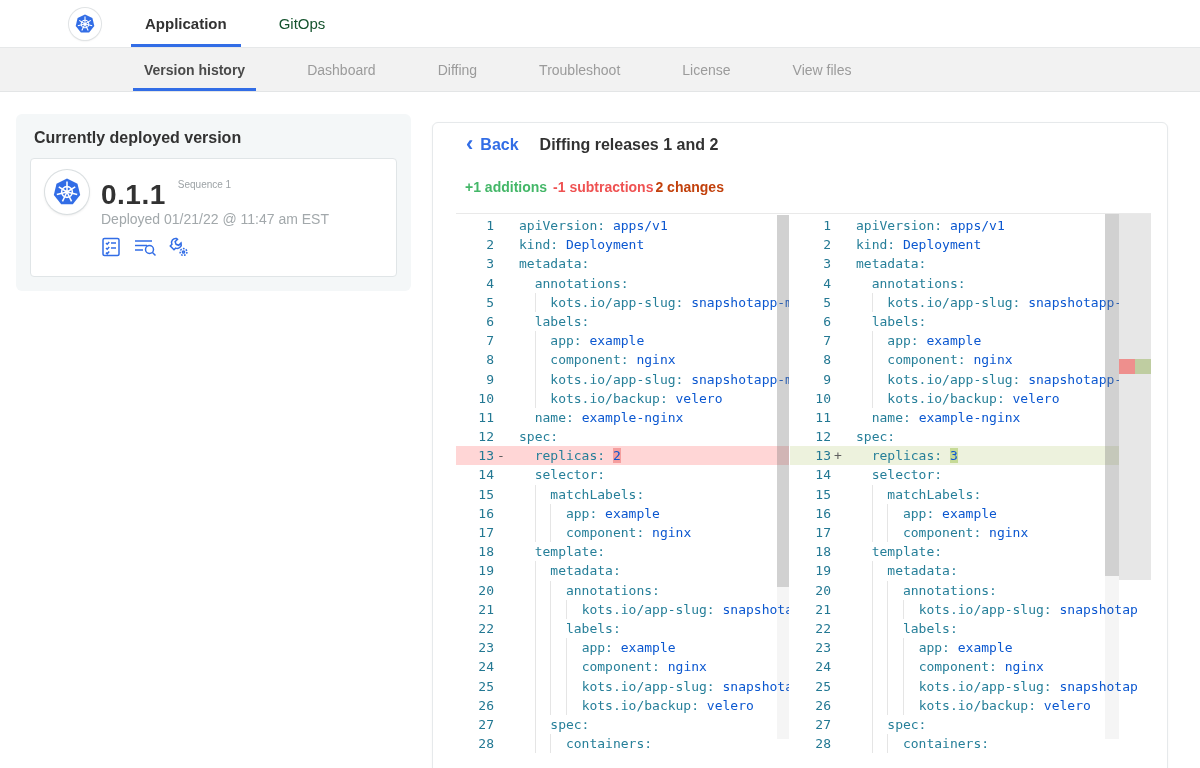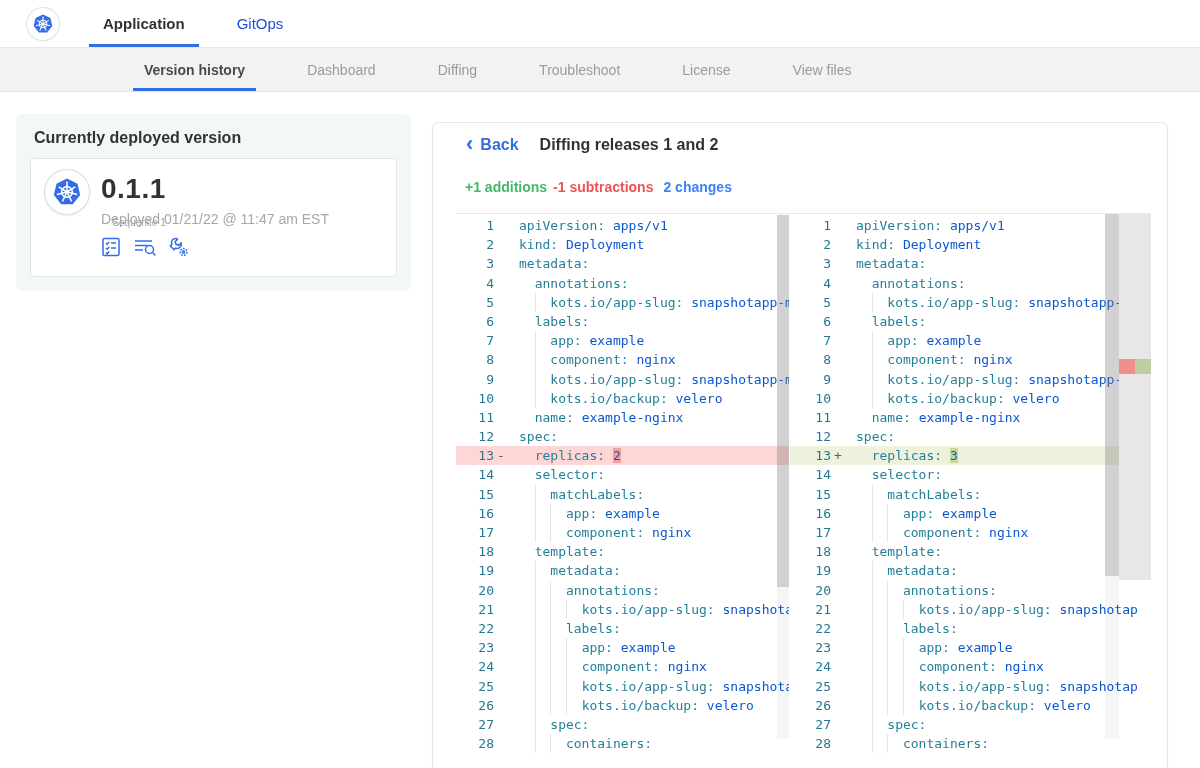--- a/index.html
+++ b/index.html
@@ -2,27 +2,27 @@
 <html><head>
 <meta charset="utf-8">
 <style>
   * { margin:0; padding:0; box-sizing:border-box; }
   html,body { background:#fff; }
   body { font-family:"Liberation Sans", sans-serif; color:#323232; }
   .stage { position:relative; width:1200px; height:768px; overflow:hidden; background:#fff; }
 
   
   .topnav { position:absolute; left:0; top:0; width:1200px; height:48px; background:#fff;
-            border-bottom:1px solid #e6e8e9; display:flex; align-items:center; }
+            border-bottom:1px solid #e6e8e9; display:flex; align-items:center;padding-left:42px; }
   .brand { position:relative; width:32px; height:32px; margin-left:27px; border-radius:50%;
            background:#fff; box-shadow:0 0 0 1px #e0e3e5, 0 1px 2px rgba(0,0,0,.12);
            display:flex; align-items:center; justify-content:center; }
   .topnav-tabs { display:flex; height:100%; margin-left:30px; }
   .topnav-tab { position:relative; display:flex; align-items:center; padding:0 14px; margin-right:24px;
-                font-size:15px; color:#1d4ed8; cursor:pointer; }
+                font-size:15px; color:#14532d; cursor:pointer; }
   .topnav-tab.active { color:#323232; font-weight:bold; }
   .topnav-tab.active::after { content:""; position:absolute; left:0; right:0; bottom:0; height:3px; background:#326de6; }
   .topnav-right { margin-left:auto; display:flex; align-items:center; gap:22px; padding-right:14px; }
   .add-app-btn { height:29px; padding:0 19px; border:1px solid #326de6; border-radius:15px; background:#fff;
                  color:#326de6; font-size:14px; font-weight:bold; font-family:"Liberation Sans",sans-serif; cursor:pointer; }
   .logout { font-size:15px; color:#323232; cursor:pointer; }
 
   
   .subnav { position:absolute; left:0; top:48px; width:1200px; height:44px; background:#f2f2f2;
             border-bottom:1px solid #e3e5e6; display:flex; align-items:stretch; padding-left:133px; }
@@ -33,38 +33,38 @@
 
   
   .deployed-card { position:absolute; left:16px; top:114px; width:395px; height:177px;
                    background:#f4f7f8; border-radius:6px; }
   .deployed-title { font-size:16px; font-weight:bold; color:#323232; padding:15px 0 0 18px; }
   .deployed-inner { position:absolute; left:14px; top:44px; width:367px; height:119px; background:#fff;
                     border:1px solid #e0e5e7; border-radius:4px; }
   .k8s-badge { position:absolute; left:14px; top:11px; width:44px; height:44px; border-radius:50%;
                background:#fff; box-shadow:0 0 0 1px #d9dee0, 0 1px 3px rgba(0,0,0,.15);
                display:flex; align-items:center; justify-content:center; }
-  .ver-row { position:absolute; left:70px; top:14px; display:flex; align-items:flex-end; gap:12px;flex-direction:column; }
+  .ver-row { position:absolute; left:70px; top:20px; display:flex; align-items:flex-start; gap:12px; }
   .ver-number { font-size:28px; font-weight:bold; color:#323232; letter-spacing:.5px; }
   .ver-seq { font-size:10px; color:#9da3a6; }
   .ver-deployed { position:absolute; left:70px; top:52px; font-size:14px; color:#a2a8ab; }
   .ver-actions { position:absolute; left:68px; top:76px; display:flex; align-items:center; gap:9px; }
   .ver-actions .act { cursor:pointer; display:flex; align-items:center; }
 
   
   .diff-card { position:absolute; left:432px; top:122px; width:736px; height:700px; background:#fff;
                border:1px solid #e6e9eb; border-radius:6px; box-shadow:0 1px 3px rgba(0,0,0,.04); }
   .diff-head { position:absolute; left:33px; top:13px; display:flex; align-items:center; }
   .back-link { display:flex; align-items:center; color:#326de6; font-size:16px; font-weight:bold; cursor:pointer; }
   .back-chevron { font-size:22px; line-height:16px; margin-right:7px; transform:translateY(-1px); }
   .diff-title { margin-left:21px; font-size:16px; font-weight:bold; color:#323232; }
   .diff-stats { position:absolute; left:12px; top:56px; display:flex; align-items:baseline; font-size:14px; }
   .stat-add { color:#44b768; font-weight:bold;margin-left:20px; }
   .stat-sub { color:#ef5252; font-weight:bold; margin-left:6px; }
-  .stat-chg { color:#3b82f6; font-weight:bold; margin-left:10px; }
+  .stat-chg { color:#c2410c; font-weight:bold; margin-left:2px; }
   .diff-filename { margin-left:14px; font-size:16px; color:#b5babd; }
 
   
   .editor { position:absolute; left:23px; top:90px; width:695px; height:562px;
             border-top:1px solid #e9e9e9; background:#fff; overflow:hidden;
             font-family:"DejaVu Sans Mono", monospace; font-size:13px; }
   .pane { position:absolute; top:0; height:562px; overflow:hidden; }
   .pane-left  { left:0;   width:333px; }
   .pane-right { left:334px; width:361px; }
   .rows { position:absolute; left:0; top:2px; }

